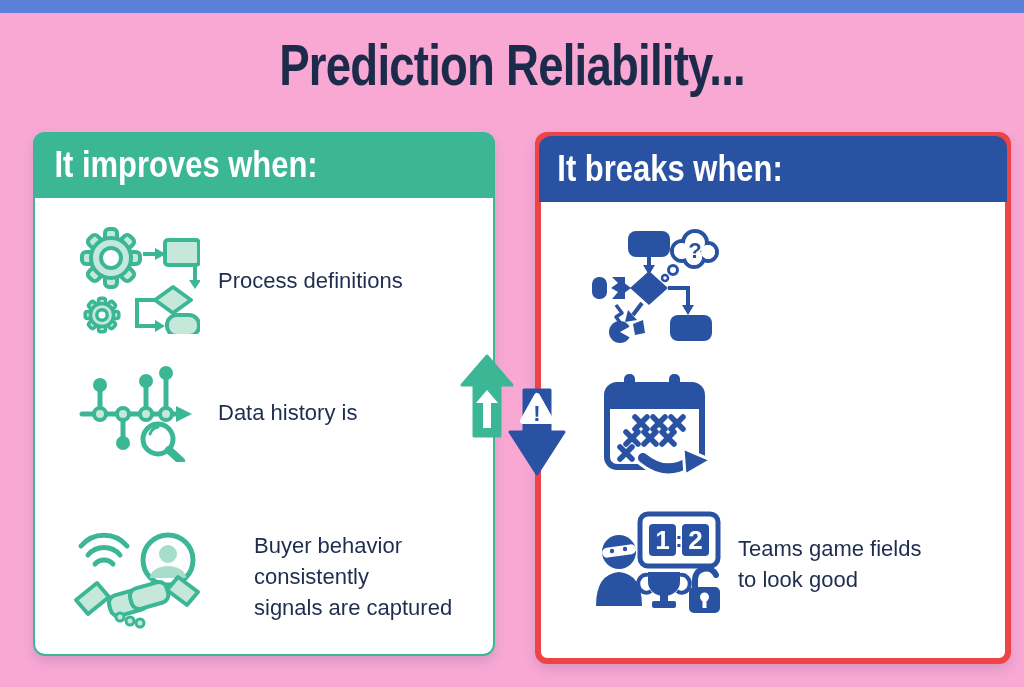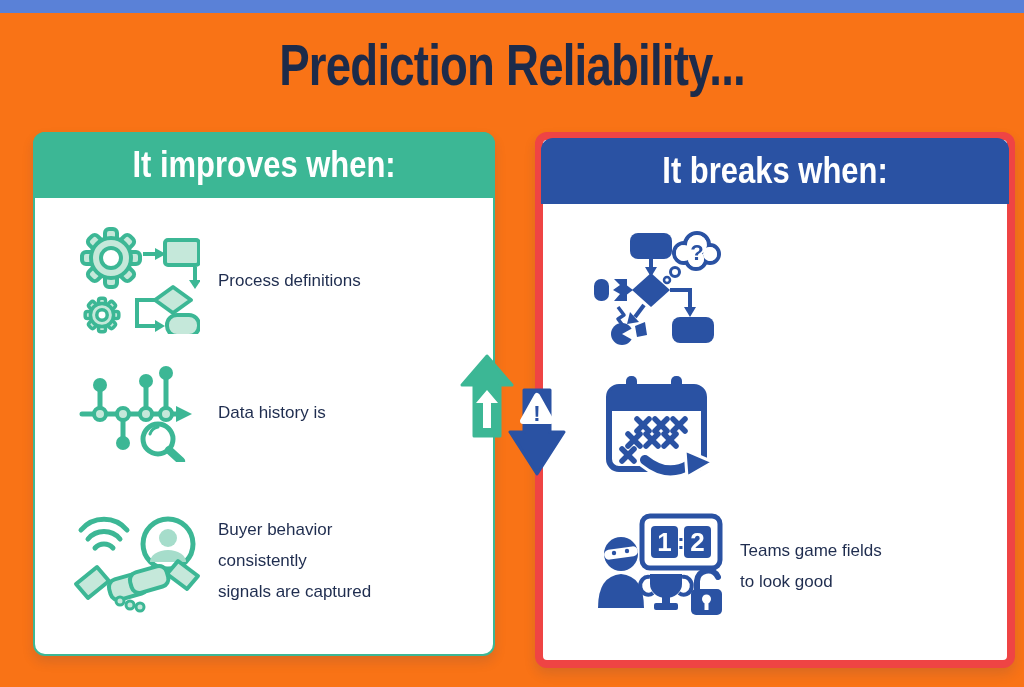--- a/index.html
+++ b/index.html
@@ -1,59 +1,59 @@
 <!DOCTYPE html>
 <html><head>
 <meta charset="utf-8">
 <style>
   html,body { margin:0; padding:0; background:#eef0f6; }
   .canvas {
     position:relative; width:1024px; height:687px; overflow:hidden;
-    background:#f97316; font-family:"Liberation Sans", sans-serif;
+    background:#f9a8d4; font-family:"Liberation Sans", sans-serif;
   }
   .topbar { position:absolute; top:0; left:0; width:100%; height:13px; background:#5a81d7; }
 
   .title {
     position:absolute; top:34px; left:0; width:100%; margin:0;
     text-align:center; font-size:57px; line-height:62px; font-weight:bold;
     color:#1d2b4a; letter-spacing:-1px;
   }
   .condensed { display:inline-block; transform:scaleX(0.8); }
   .condensed-h { display:inline-block; transform:scaleX(0.86); }
 
   .card {
     position:absolute; top:132px; height:520px; background:#ffffff;
     border-radius:12px; box-shadow:0 6px 12px rgba(35,55,105,0.14);
   }
   .card-left  { left:33px;  width:458px; border:2px solid #3cb795; }
-  .card-right { left:535px; width:464px; border:8px solid #ef4444; }
+  .card-right { left:535px; width:464px; border:6px solid #ef4444; }
 
   .card-header {
     position:absolute; top:-2px; left:-2px; right:-2px; height:66px;
-    border-radius:12px 12px 0 0; display:flex; align-items:center; justify-content:center;
+    border-radius:12px 12px 0 0; display:flex; align-items:center; justify-content:flex-start;
     color:#ffffff; font-size:36px; font-weight:bold;
   }
   .hdr-teal { background:#3cb795; }
   .hdr-navy { background:#2a52a3; }
 
   .card-body { position:absolute; top:64px; bottom:0; left:0; right:0; }
 
   .item { position:absolute; left:0; right:0; display:flex; align-items:center; }
   .card-left  .item { padding-left:36px; }
   .card-right .item { padding-left:50px; }
   .card-left  .item-1 { top:27px;  height:110px; }
   .card-left  .item-2 { top:155px; height:118px; }
-  .card-left  .item-3 { top:290px; height:145px; }
+  .card-left  .item-3 { top:306px; height:145px;gap:36px; }
   .card-right .item-1 { top:32px;  height:110px; }
   .card-right .item-2 { top:164px; height:118px; }
   .card-right .item-3 { top:300px; height:124px; }
 
   .icon-box { width:132px; flex:0 0 132px; display:flex; align-items:center; justify-content:center; }
   .item-text {
-    margin-left:15px; font-size:17px; font-weight:500; color:#1f2d4f; line-height:31px;
+    margin-left:15px; font-size:22px; font-weight:500; color:#1f2d4f; line-height:31px;
   }
 
   .arrow-up   { position:absolute; left:460px; top:354px; width:54px; height:84px; }
   .arrow-down { position:absolute; left:508px; top:388px; width:58px; height:88px; }
 
   svg { display:block; }
   svg text { font-family:"Liberation Sans", sans-serif; }
 </style>
 </head>
 <body>

